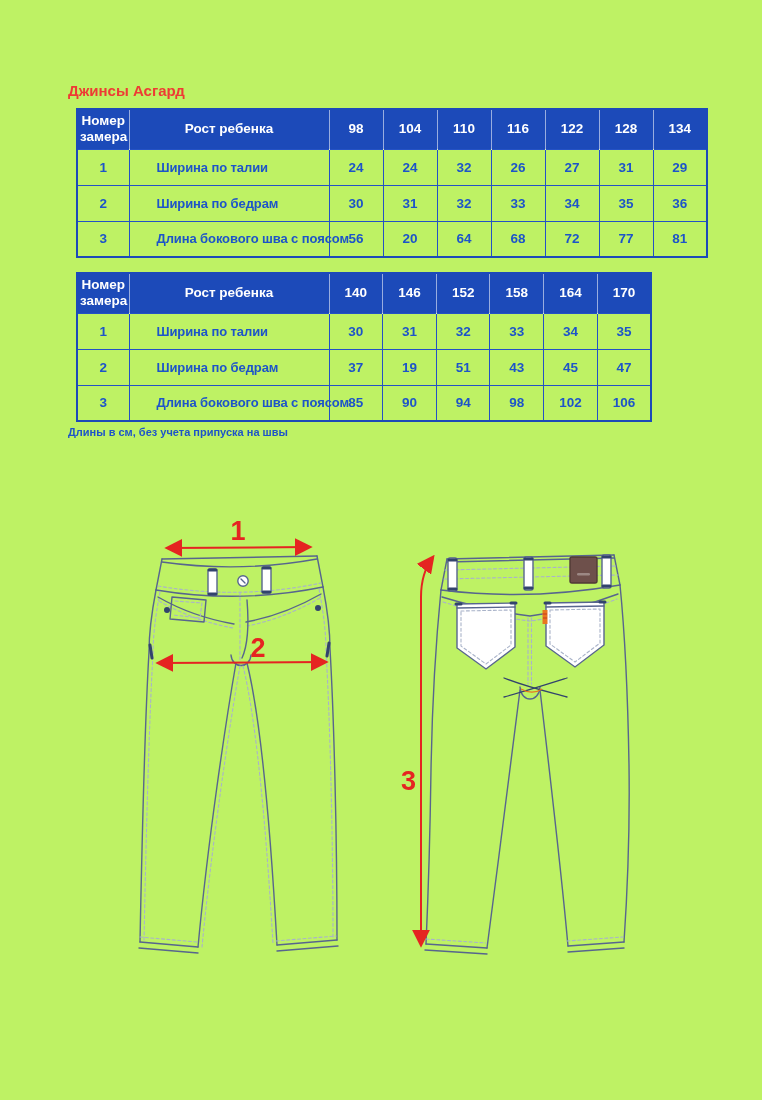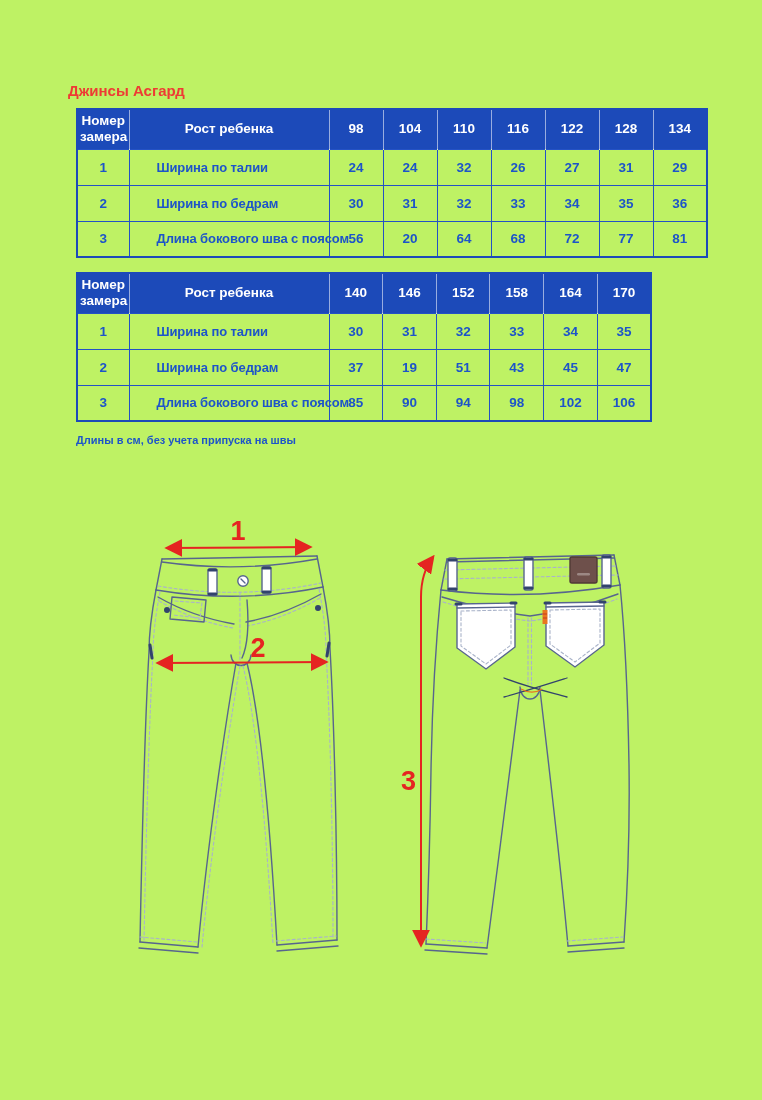--- a/index.html
+++ b/index.html
@@ -16,21 +16,21 @@
   .size-table th{background:#1c4ab9;color:#fff;font-size:13.5px;font-weight:bold;
          text-align:center;vertical-align:middle;padding:2px;line-height:1.2;
          border-right:1px solid rgba(255,255,255,.55);}
   .size-table th:last-child{border-right:none;}
   .size-table thead tr{height:40px;}
   .size-table tbody tr{height:36px;}
   .size-table td{border:1px solid #2452c5;color:#1d54c9;font-size:13.5px;font-weight:bold;
          text-align:center;vertical-align:middle;padding:0;}
   .size-table td.label{text-align:left;font-size:13px;letter-spacing:-.1px;
          padding-left:27px;padding-right:2px;white-space:nowrap;}
-  .note{position:absolute;left:68px;margin:8px;font-size:11px;font-weight:bold;color:#1d54c9;}
+  .note{position:absolute;left:68px;margin:0;font-size:11px;font-weight:bold;color:#1d54c9;}
   .note1{top:426px;}
   .note2{top:449px;}
   svg.diagram{position:absolute;left:0;top:0;pointer-events:none;}
   .ol{fill:none;stroke:#57658e;stroke-width:1.4;stroke-linecap:round;stroke-linejoin:round;}
   .olf{fill:#fff;stroke:#57658e;stroke-width:1.4;}
   .st{fill:none;stroke:#a9b3c9;stroke-width:1.1;stroke-dasharray:3 2.4;stroke-linecap:round;}
   .dk{stroke:#32436d;stroke-width:3;stroke-linecap:round;fill:none;}
   .red{fill:none;stroke:#e52421;stroke-width:2;}
   .redlab{fill:#e52421;font-family:"Liberation Sans",sans-serif;font-size:27px;font-weight:bold;}
   .wisp{fill:none;stroke:#32436d;stroke-width:1.3;stroke-linecap:round;}

